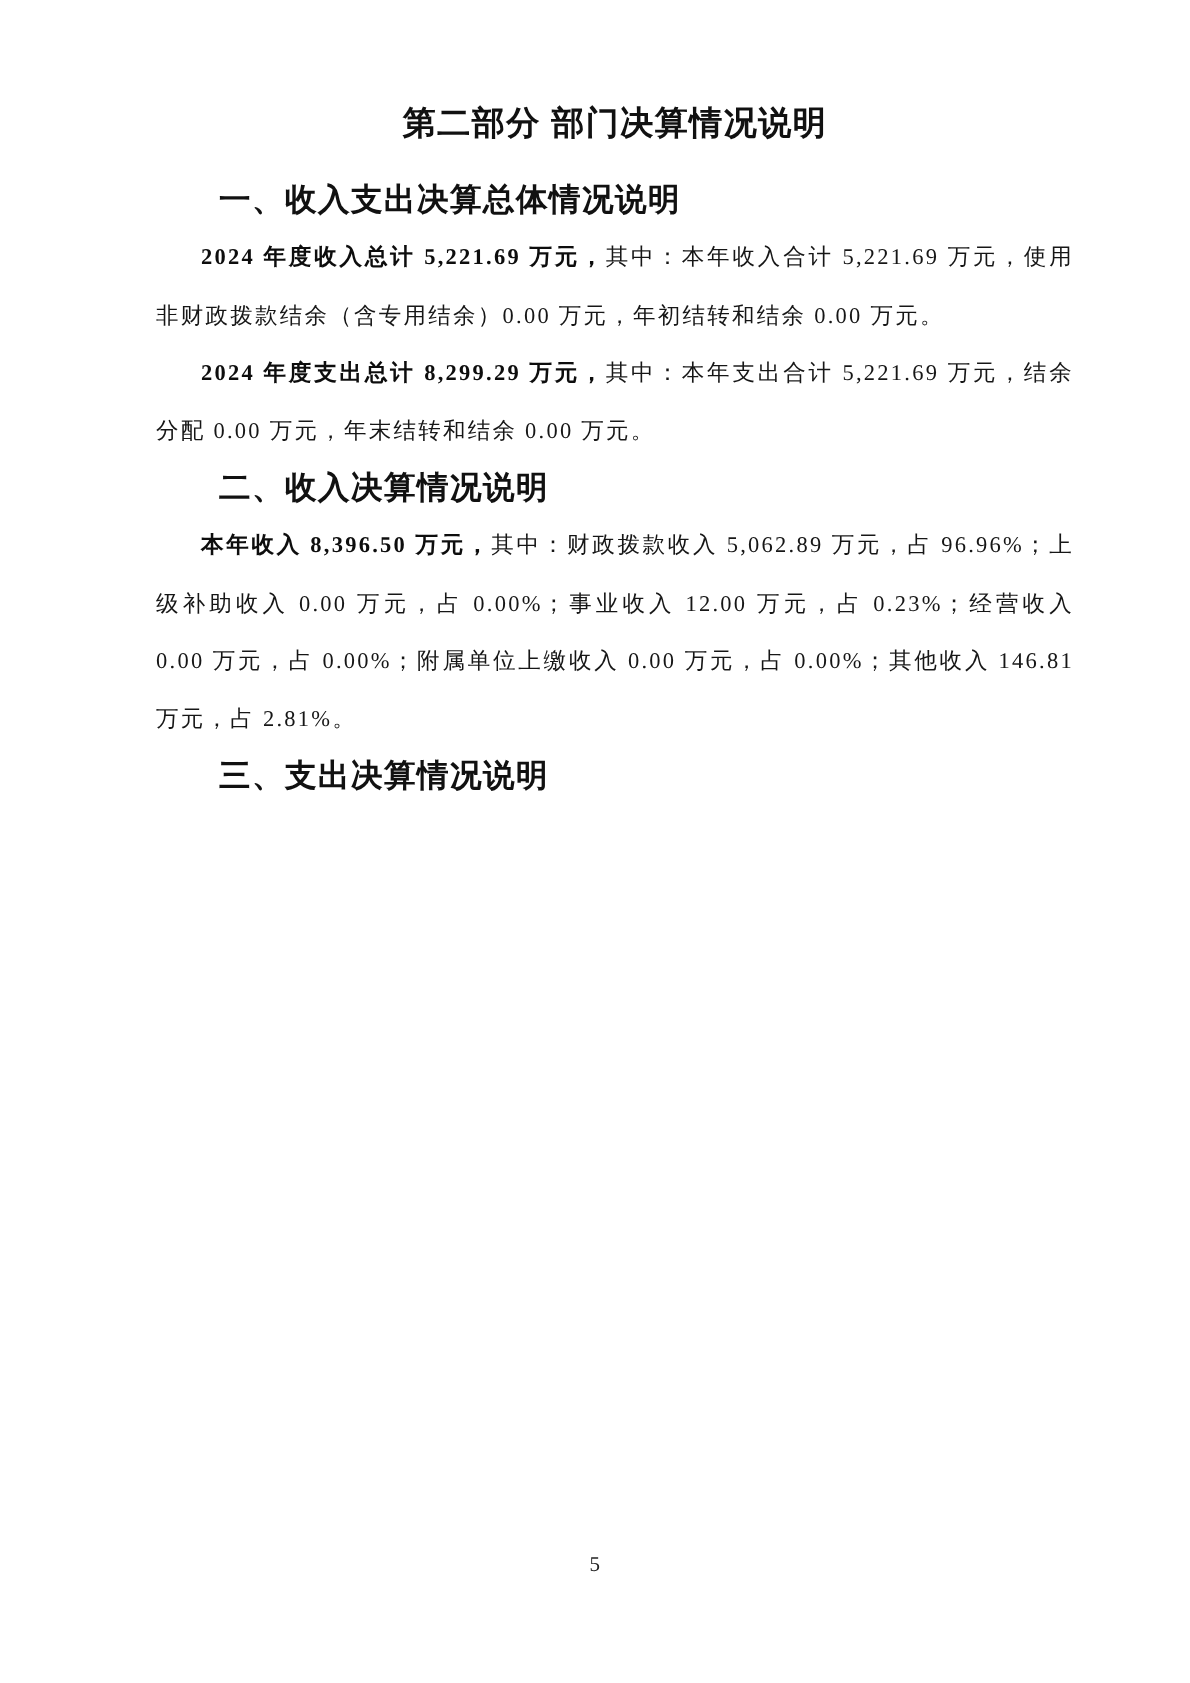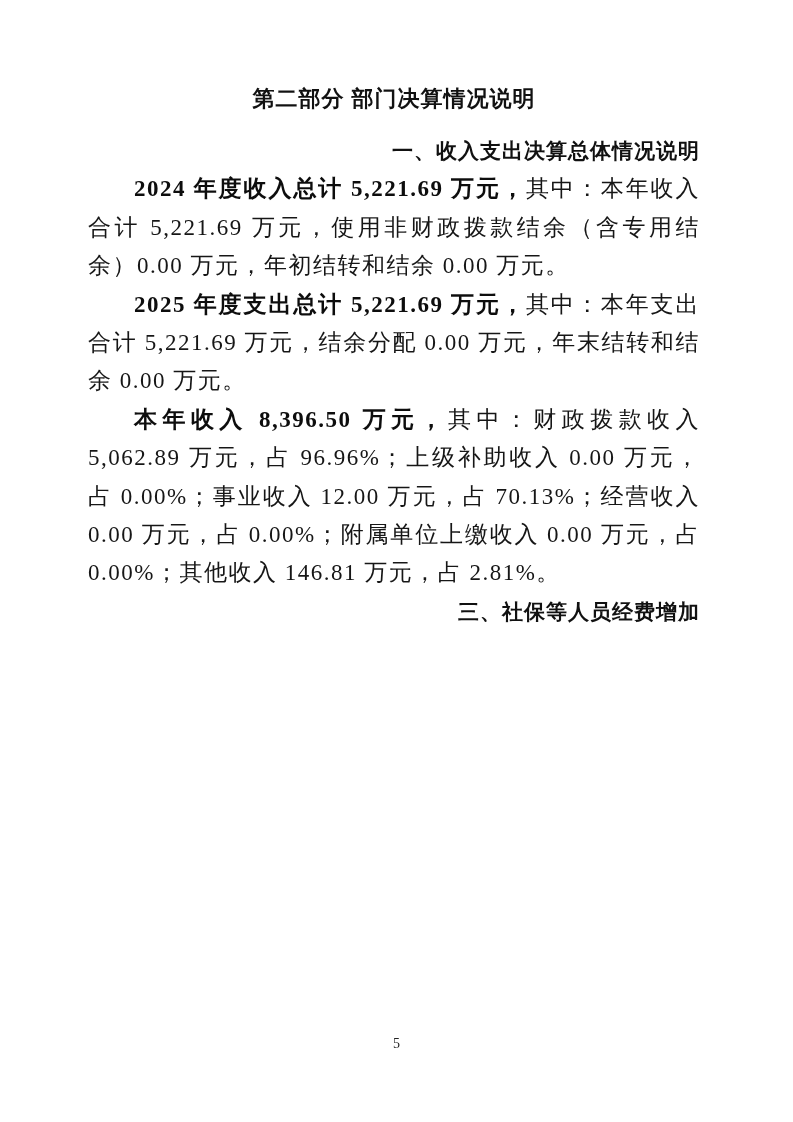--- a/index.html
+++ b/index.html
@@ -8,48 +8,47 @@
     position: relative;
     width: 793px;
     height: 1122px;
     margin: 0 auto;
     background: #ffffff;
     color: #131313;
     overflow: hidden;
   }
   .content {
     position: absolute;
-    left: 88px;
+    left: 104px;
     top: 0;
     width: 612px;
-    padding-top: 80px;
+    padding-top: 63px;
   }
   .doc-title {
     font-family: "Liberation Sans", "DejaVu Sans", sans-serif;
     font-weight: 700;
     font-size: 22px;
     line-height: 38px;
     letter-spacing: 1px;
     text-align: center;
     color: #111111;
     margin-bottom: 14px;
   }
   .sec-heading {
     font-family: "Liberation Sans", "DejaVu Sans", sans-serif;
     font-weight: 700;
     font-size: 21px;
     line-height: 38.4px;
     letter-spacing: 1px;
     text-indent: 2em;
     color: #111111;
-    text-align: right;
   }
   p.body {
     font-family: "Liberation Serif", "DejaVu Serif", serif;
-    font-size: 23px;
+    font-size: 15px;
     line-height: 38.4px;
     letter-spacing: 1.5px;
     text-align: justify;
     text-align-last: left;
     text-indent: 2em;
     color: #161616;
   }
   p.body strong { font-weight: 700; color: #0d0d0d; }
   .page-num {
     position: absolute;
@@ -67,25 +66,26 @@
 
 <div class="page">
   <div class="content">
 
     <div class="doc-title">第二部分 部门决算情况说明</div>
 
     <div class="sec-heading">一、收入支出决算总体情况说明</div>
 
     <p class="body"><strong>2024 年度收入总计 5,221.69 万元，</strong><span>其中：本年收入合计 5,221.69 万元，使用非财政拨款结余（含专用结余）0.00 万元，年初结转和结余 0.00 万元。</span></p>
 
-    <p class="body"><strong>2025 年度支出总计 5,221.69 万元，</strong><span>其中：本年支出合计 5,221.69 万元，结余分配 0.00 万元，年末结转和结余 0.00 万元。</span></p>
+    <p class="body"><strong>2024 年度支出总计 8,299.29 万元，</strong><span>其中：本年支出合计 5,221.69 万元，结余分配 0.00 万元，年末结转和结余 0.00 万元。</span></p>
 
 
+    <div class="sec-heading">二、收入决算情况说明</div>
 
-    <p class="body"><strong>本年收入 8,396.50 万元，</strong><span>其中：财政拨款收入 5,062.89 万元，占 96.96%；上级补助收入 0.00 万元，占 0.00%；事业收入 12.00 万元，占 70.13%；经营收入 0.00 万元，占 0.00%；附属单位上缴收入 0.00 万元，占 0.00%；其他收入 146.81 万元，占 2.81%。</span></p>
+    <p class="body"><strong>本年收入 8,396.50 万元，</strong><span>其中：财政拨款收入 5,062.89 万元，占 96.96%；上级补助收入 0.00 万元，占 0.00%；事业收入 12.00 万元，占 0.23%；经营收入 0.00 万元，占 0.00%；附属单位上缴收入 0.00 万元，占 0.00%；其他收入 146.81 万元，占 2.81%。</span></p>
 
-    <div class="sec-heading">三、社保等人员经费增加</div>
+    <div class="sec-heading">三、支出决算情况说明</div>
 
 
   </div>
 
   <div class="page-num">5</div>
 </div>
 
 </body></html>

